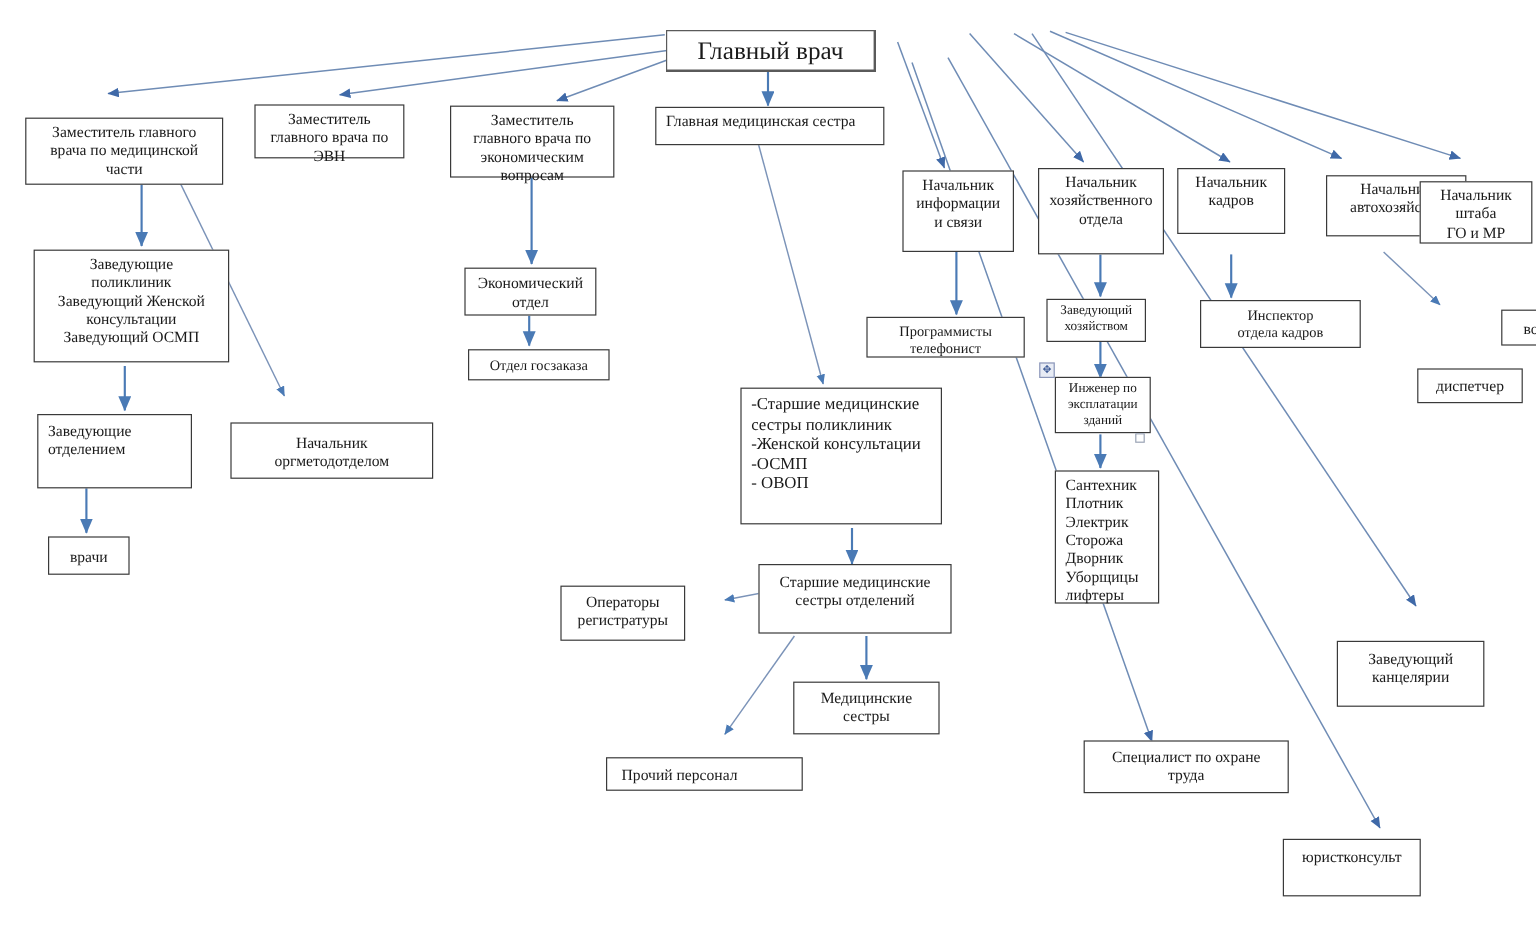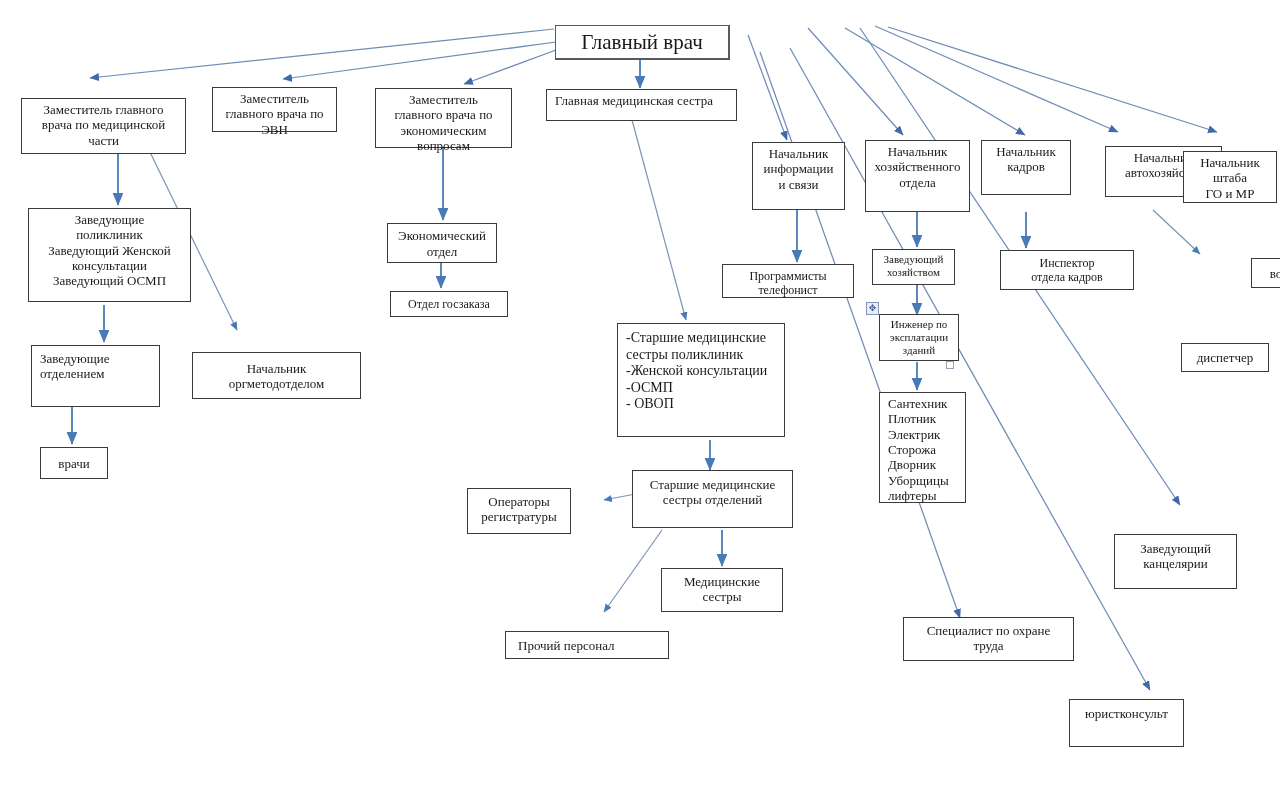--- a/index.html
+++ b/index.html
@@ -291,21 +291,21 @@
 
   <div class="node n12" style="left:1000px; top:250px; width:134px; height:40px; padding-top:5px;">
     <span>Инспектор
 отдела кадров</span>
   </div>
 
   <div class="node n13 vcenter" style="left:1251px; top:258px; width:88px; height:30px;">
     <span>водители</span>
   </div>
 
-  <div class="node n13 vcenter" style="left:1181px; top:307px; width:88px; height:29px;margin-top:36px;">
+  <div class="node n13 vcenter" style="left:1181px; top:307px; width:88px; height:29px;">
     <span>диспетчер</span>
   </div>
 
   <div class="node n13" style="left:1114px; top:534px; width:123px; height:55px; padding-top:6px;">
     <span>Заведующий
 канцелярии</span>
   </div>
 
   <div class="node n13" style="left:903px; top:617px; width:171px; height:44px; padding-top:5px;">
     <span>Специалист по охране

